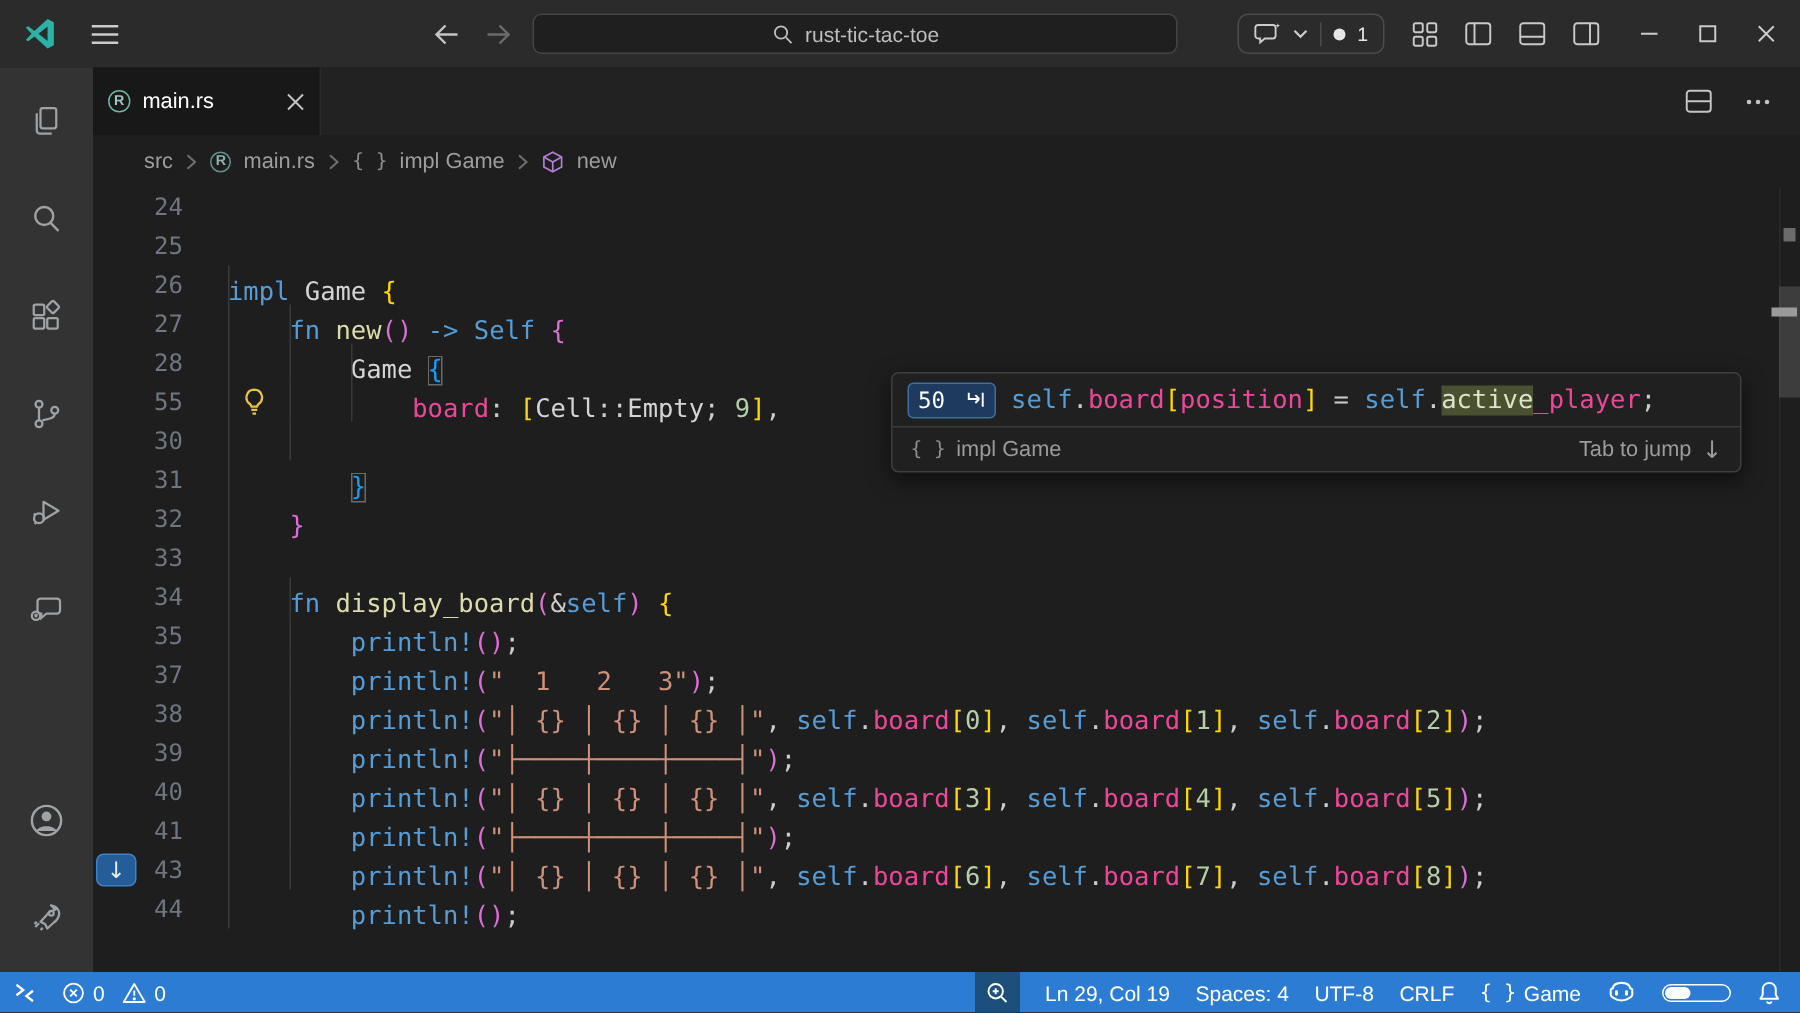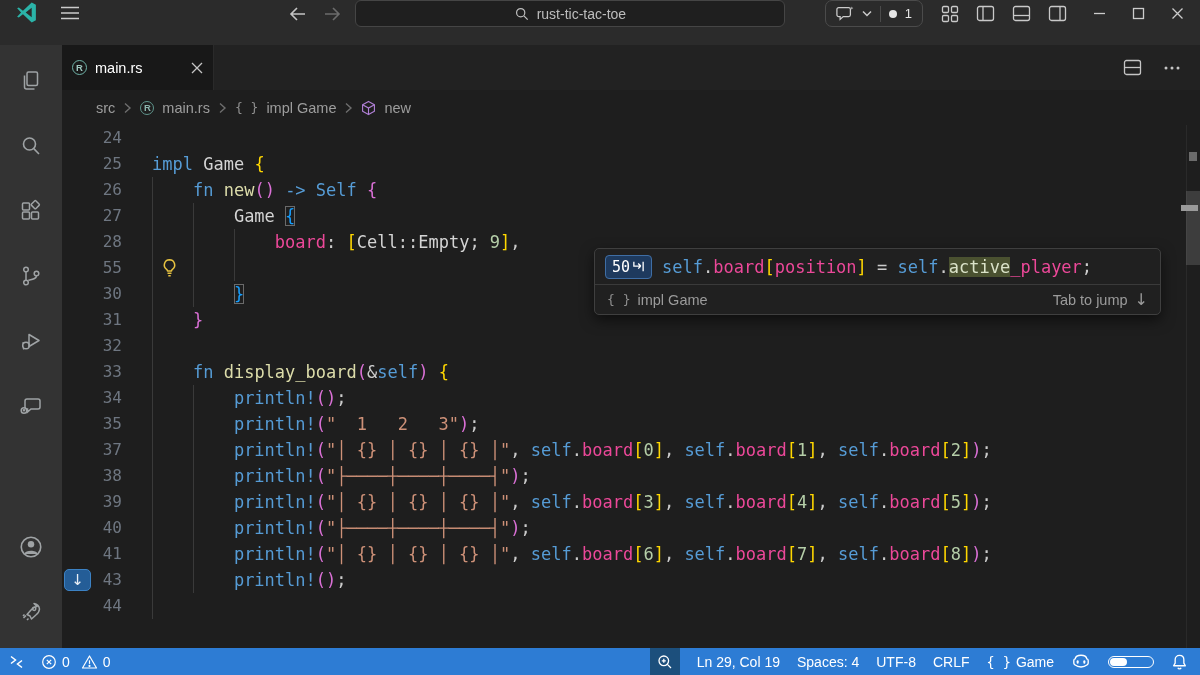--- a/index.html
+++ b/index.html
@@ -2,21 +2,21 @@
 <html><head>
 <meta charset="utf-8">
 <style>
   * { box-sizing: border-box; margin: 0; padding: 0; }
   html,body { width:1200px; height:675px; overflow:hidden; }
   body { background:#1e1e1e; font-family:"Liberation Sans",sans-serif; color:#cccccc; position:relative; }
   svg { display:block; }
 
   
   .titlebar { position:absolute; top:0; left:0; width:1200px; height:45px; background:#2b2b2b;
-              display:flex; align-items:flex-start; }
+              display:flex; align-items:center; }
   .tb-left { display:flex; align-items:center; gap:22px; padding-left:14px; width:250px; }
   .tb-center { flex:1; display:flex; align-items:center; justify-content:center; gap:14px; }
   .nav-arrows { display:flex; gap:16px; align-items:center; }
   .searchbox { width:430px; height:27px; background:#1f1f1f; border:1px solid #454545; border-radius:6px;
                display:flex; align-items:center; justify-content:center; gap:8px; color:#bdbdbd; font-size:14px; }
   .tb-right { margin-left:auto; display:flex; align-items:center; gap:18px; padding-right:16px; }
   .copilot-pill { height:27px; border:1px solid #4b4b4b; border-radius:7px; display:flex; align-items:center;
                   gap:8px; padding:0 10px; }
   .pill-sep { width:1px; height:16px; background:#4b4b4b; }
   .dot { width:8px; height:8px; border-radius:50%; background:#e6e6e6; }
@@ -43,21 +43,21 @@
 
   
   .breadcrumbs { position:absolute; left:62px; top:90px; right:0; height:35px; background:#1e1e1e;
                  display:flex; align-items:center; gap:8px; padding-left:34px; color:#9d9d9d; font-size:14.5px; }
   .bc-braces { font-family:"DejaVu Sans Mono",monospace; font-size:13px; color:#8f8f8f; }
 
   
   .editor { position:absolute; left:62px; top:125px; right:0; bottom:27px; background:#1e1e1e; overflow:hidden; }
   .code-row { position:relative; height:26px; font-family:"DejaVu Sans Mono",monospace; font-size:17px; line-height:26px; }
   .ln  { position:absolute; left:0; width:60px; text-align:right; color:#6e7681; font-size:16px; }
-  .lt  { position:absolute; left:90px; white-space:pre; color:#cccccc; }
+  .lt  { position:absolute; left:90px; white-space:pre; color:#cccccc;margin-top:31px; }
   .guide { position:absolute; top:0; bottom:0; width:1px; background:#3a3a3a; }
   .tk-kw  { color:#569cd6; }
   .tk-fn  { color:#dcdcaa; }
   .tk-mac { color:#569cd6; }
   .tk-var { color:#ec4899; }
   .tk-ty  { color:#d4d4d4; }
   .tk-str { color:#ce9178; }
   .tk-num { color:#b5cea8; }
   .tk-pl  { color:#cccccc; }
   .tk-b1  { color:#ffd700; }
@@ -70,21 +70,21 @@
   .arrow-deco { position:absolute; left:2px; top:2px; width:27px; height:22px; background:#245d97;
                 border:1px solid #3c82c4; border-radius:5px; display:flex; align-items:center; justify-content:center;
                 color:#e8eef5; font-size:15px; font-family:"DejaVu Sans",sans-serif; }
 
   
   .popup { position:absolute; left:532px; top:123px; width:567px; background:#202020; border:1px solid #3f3f3f;
            border-radius:5px; box-shadow:0 5px 14px rgba(0,0,0,.55); z-index:5; }
   .popup-row1 { height:35px; display:flex; align-items:center; gap:10px; padding:0 10px;
                 font-family:"DejaVu Sans Mono",monospace; font-size:17px; white-space:pre; }
   .popup-code span { white-space:pre; }
-  .nes-badge { display:inline-flex; align-items:center; gap:2px; background:#1e3a5e; border:1px solid #3f6ea5;
+  .nes-badge { display:inline-flex; align-items:center; gap:14px; background:#1e3a5e; border:1px solid #3f6ea5;
                border-radius:4px; height:24px; padding:0 6px; color:#ffffff; font-size:15px; }
   .popup-row2 { height:30px; border-top:1px solid #3a3a3a; display:flex; align-items:center;
                 justify-content:space-between; padding:0 12px; color:#9b9b9b; font-size:14.5px; }
   .popup-row2 .left, .popup-row2 .right { display:flex; align-items:center; gap:7px; }
 
   
   .scrollbar { position:absolute; right:0; top:0; width:14px; bottom:0; border-left:1px solid #2a2a2a; }
   .sb-thumb { position:absolute; right:0; top:66px; width:14px; height:74px; background:rgba(121,121,121,.35); }
   .sb-mark1 { position:absolute; right:3px; top:27px; width:8px; height:9px; background:#6b6b6b; }
   .sb-grip  { position:absolute; right:2px; top:80px; width:17px; height:6px; background:#9a9a9a; }

